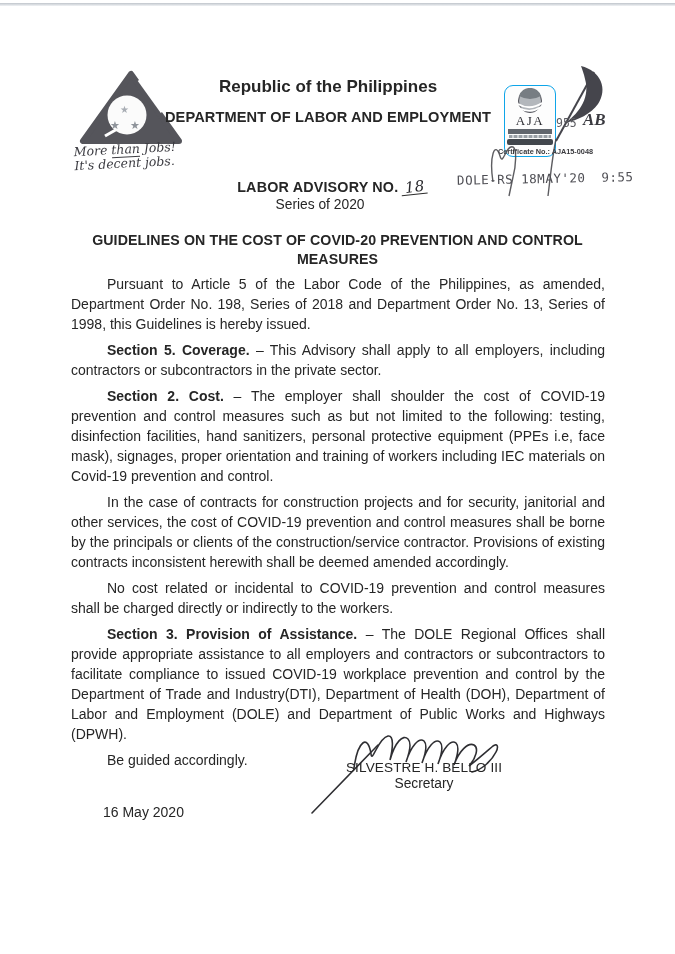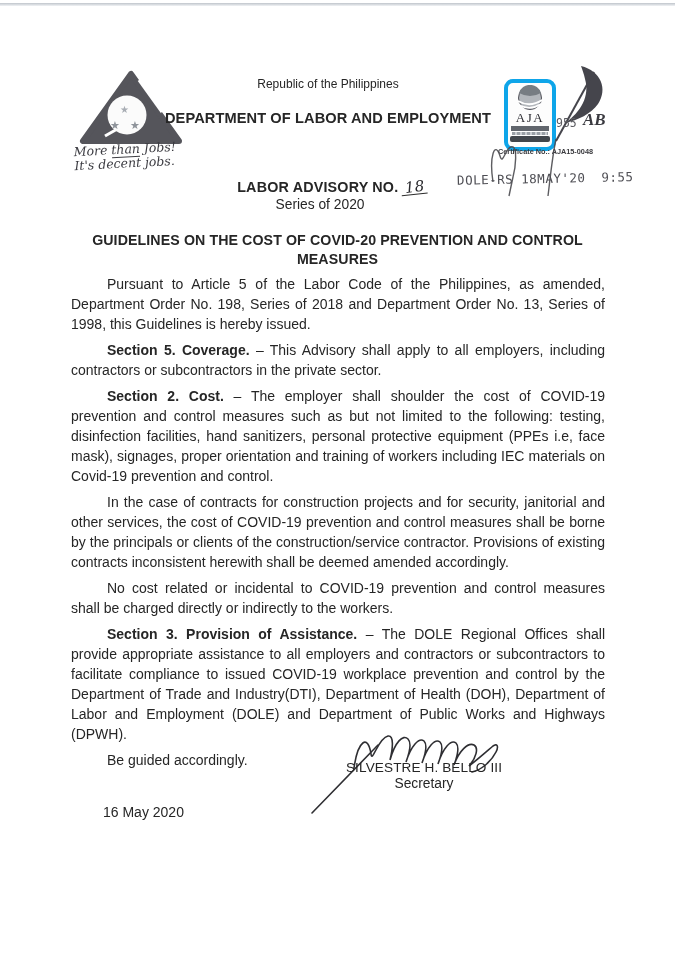--- a/index.html
+++ b/index.html
@@ -12,27 +12,27 @@
 
   
   .dole-logo{position:absolute;left:79px;top:70px;}
   .dole-tagline{position:absolute;left:74px;top:141px;width:160px;
     font-family:"DejaVu Serif",serif;font-style:italic;font-size:12.5px;
     line-height:14px;color:#3c3c42;transform:rotate(-3deg);white-space:nowrap;}
   .tag-underline{border-bottom:1px solid #3c3c42;}
 
   
   .head-text{position:absolute;left:78px;top:77px;width:500px;text-align:center;}
-  .republic{font-size:12px;margin-bottom:19px;}
+  .republic{font-size:17px;margin-bottom:12px;font-weight:bold;}
   .dept{font-size:14.6px;font-weight:bold;letter-spacing:.1px;margin-bottom:16px;}
   .loc{font-size:13.5px;}
 
   
-  .aja-badge{position:absolute;left:504px;top:79px;width:52px;height:72px;
-    border:4px solid #0ea5e9;border-radius:9px;background:#fdfdfd;
+  .aja-badge{position:absolute;left:504px;top:85px;width:52px;height:72px;
+    border:1px solid #0ea5e9;border-radius:9px;background:#fdfdfd;
     box-sizing:border-box;padding-top:2px;}
   .aja-globe{display:block;margin:0 auto;}
   .aja-name{text-align:center;font-family:"Liberation Serif",serif;font-size:13px;
     letter-spacing:1.5px;color:#2e2e34;line-height:13px;}
   .aja-bar1{height:5px;background:#61666d;margin:2px 3px 1px;}
   .aja-bar2{height:3px;background:repeating-linear-gradient(90deg,#9aa0a6 0 3px,#c9cdd1 3px 5px);margin:0 4px 1px;}
   .aja-bar3{height:6px;background:#41464c;border-radius:2px;margin:0 2px;}
   .cert-no{position:absolute;left:498px;top:147px;font-size:7.3px;font-weight:bold;
     color:#3a3a3e;white-space:nowrap;}
 

